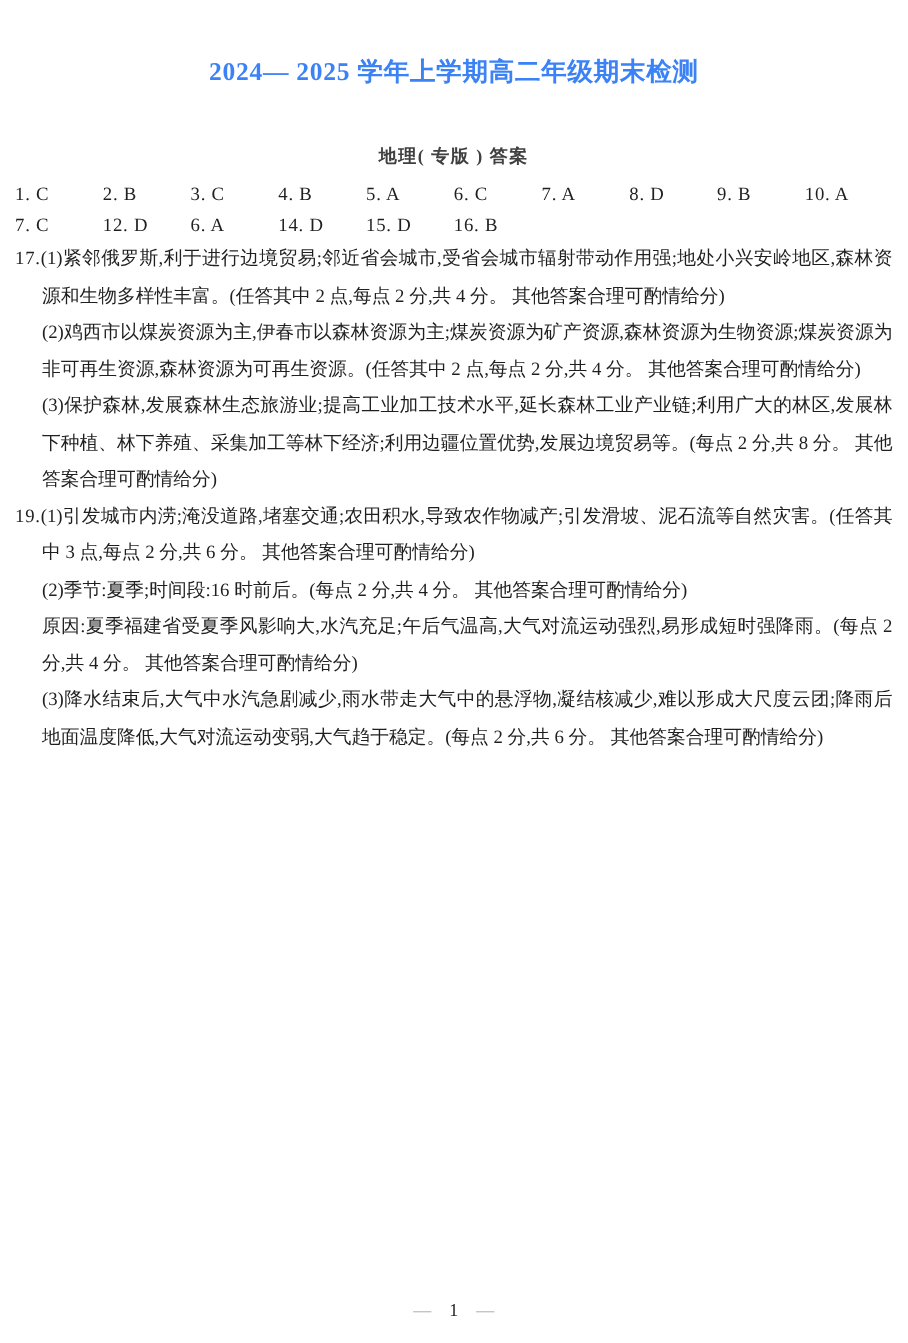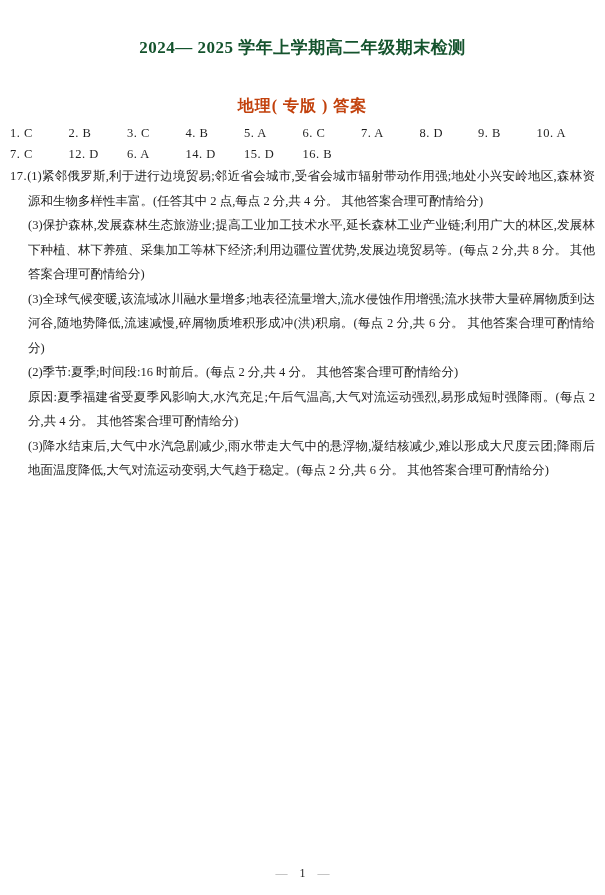--- a/index.html
+++ b/index.html
@@ -14,29 +14,29 @@
     width: 605px; height: 895px;
     padding: 30px 10px 0 10px;
     overflow: hidden;
   }
   .exam-title {
     text-align: center;
     font-size: 17px;
     font-weight: bold;
     letter-spacing: 0.5px;
     margin-top: 6px;
-    color: #14532d;
+    color: #3b82f6;
   }
   .exam-subtitle {
     text-align: center;
-    font-size: 16px;
+    font-size: 12px;
     font-weight: bold;
     letter-spacing: 1px;
     margin-top: 37px;
-    color: #c2410c;
+    color: #404040;
   }
   .mcq-intro {
     margin-top: 30px;
     font-size: 12.5px;
     font-weight: bold;
     color: #222222;
   }
   .mcq-grid {
     display: grid;
     grid-template-columns: repeat(10, 1fr);
@@ -90,28 +90,29 @@
     <span class="mcq-cell">6. A</span>
     <span class="mcq-cell">14. D</span>
     <span class="mcq-cell">15. D</span>
     <span class="mcq-cell">16. B</span>
   </div>
 
   <div class="answers">
 
     <div class="qblock">
       <p class="qfirst"><span class="qnum">17.</span><span>(1)紧邻俄罗斯,利于进行边境贸易;邻近省会城市,受省会城市辐射带动作用强;地处小兴安岭地区,森林资源和生物多样性丰富。(任答其中 2 点,每点 2 分,共 4 分。 其他答案合理可酌情给分)</span></p>
+      <p>(2)鸡西市以煤炭资源为主,伊春市以森林资源为主;煤炭资源为矿产资源,森林资源为生物资源;煤炭资源为非可再生资源,森林资源为可再生资源。(任答其中 2 点,每点 2 分,共 4 分。 其他答案合理可酌情给分)</p>
       <p>(3)保护森林,发展森林生态旅游业;提高工业加工技术水平,延长森林工业产业链;利用广大的林区,发展林下种植、林下养殖、采集加工等林下经济;利用边疆位置优势,发展边境贸易等。(每点 2 分,共 8 分。 其他答案合理可酌情给分)</p>
     </div>
 
     <div class="qblock">
-      <p>(3)全球气候变暖,该流域冰川融水量增多;地表径流量增大,流水侵蚀作用增强;流水挟带大量碎屑物质到达河谷,随地势降低,流速减慢,碎屑物质堆积形成冲(洪)积扇。(每点 2 分,共 6 分。 其他答案合理可酌情给分)</p>
     </div>
 
     <div class="qblock">
+      <p class="qfirst"><span class="qnum">19.</span><span>(1)引发城市内涝;淹没道路,堵塞交通;农田积水,导致农作物减产;引发滑坡、泥石流等自然灾害。(任答其中 3 点,每点 2 分,共 6 分。 其他答案合理可酌情给分)</span></p>
       <p>(2)季节:夏季;时间段:16 时前后。(每点 2 分,共 4 分。 其他答案合理可酌情给分)</p>
       <p>原因:夏季福建省受夏季风影响大,水汽充足;午后气温高,大气对流运动强烈,易形成短时强降雨。(每点 2 分,共 4 分。 其他答案合理可酌情给分)</p>
       <p>(3)降水结束后,大气中水汽急剧减少,雨水带走大气中的悬浮物,凝结核减少,难以形成大尺度云团;降雨后地面温度降低,大气对流运动变弱,大气趋于稳定。(每点 2 分,共 6 分。 其他答案合理可酌情给分)</p>
     </div>
 
   </div>
 
   <div class="footer">
     <span class="dash">—</span><span>1</span><span class="dash">—</span>
   </div>

